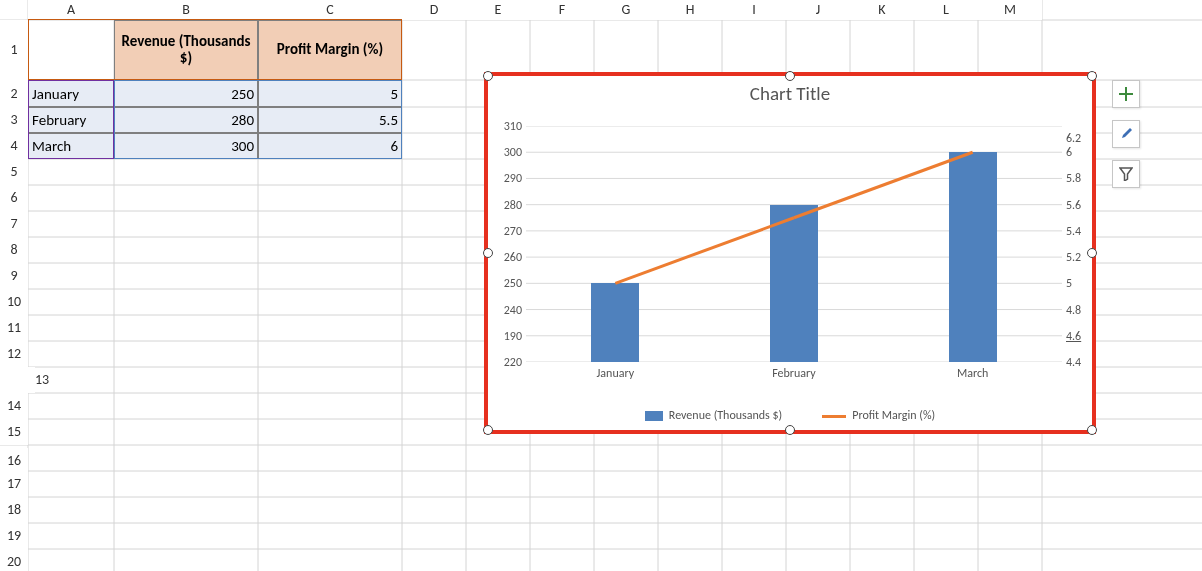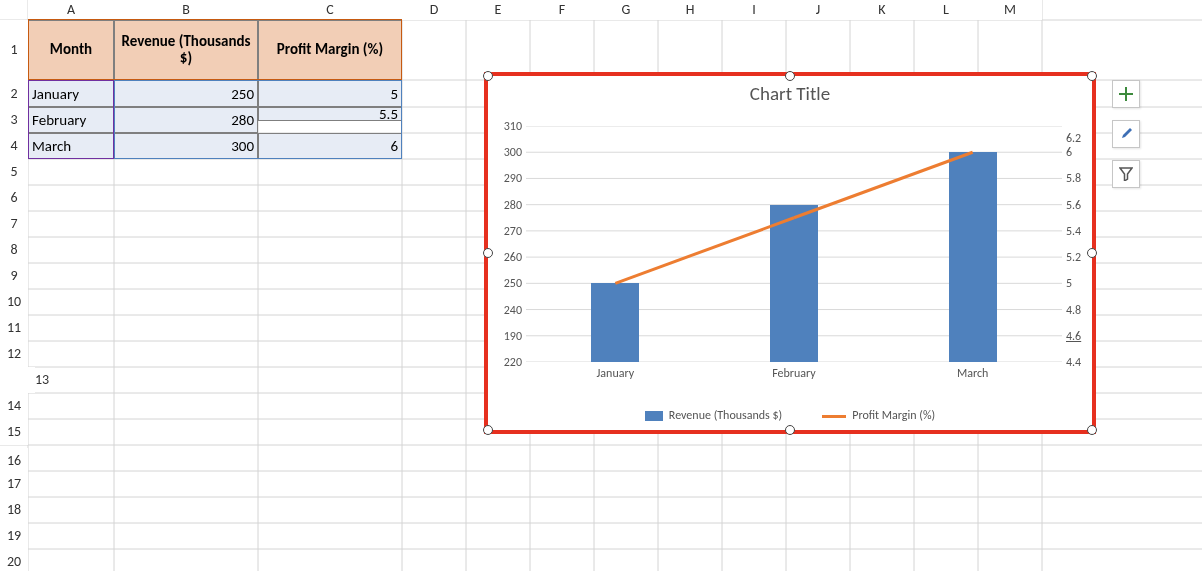--- a/index.html
+++ b/index.html
@@ -248,23 +248,20 @@
       <div class="row-head" style="top: 367px; height: 26px; line-height: 26px; padding-left: 35px;">13</div>
       <div class="row-head" style="top: 393px; height: 26px; line-height: 26px;">14</div>
       <div class="row-head" style="top: 419px; height: 26px; line-height: 26px;">15</div>
       <div class="row-head" style="top: 448px; height: 26px; line-height: 26px;">16</div>
       <div class="row-head" style="top: 471px; height: 26px; line-height: 26px;">17</div>
       <div class="row-head" style="top: 497px; height: 26px; line-height: 26px;">18</div>
       <div class="row-head" style="top: 523px; height: 26px; line-height: 26px;">19</div>
       <div class="row-head" style="top: 549px; height: 26px; line-height: 26px;">20</div>
     </div>
 
-  <div class="cell hdr" style="left:28px;top:20px;width:86px;height:60px">
-      <span>Month</span>
-    </div>
   <div class="cell hdr" style="left:114px;top:20px;width:144px;height:60px">
       <span>Revenue (Thousands $)</span>
     </div>
   <div class="cell hdr" style="left:258px;top:20px;width:144px;height:60px">
       <span>Profit Margin (%)</span>
     </div>
 
   <div class="cell dat" style="left:28px;top:80px;width:86px;height:27px">
       <span>January</span>
     </div>
@@ -274,21 +271,21 @@
   <div class="cell dat right" style="left:258px;top:80px;width:144px;height:27px">
       <span>5</span>
     </div>
 
   <div class="cell dat" style="left:28px;top:107px;width:86px;height:26px">
       <span>February</span>
     </div>
   <div class="cell dat right" style="left:114px;top:107px;width:144px;height:26px">
       <span>280</span>
     </div>
-  <div class="cell dat right" style="left:258px;top:107px;width:144px;height:14px">
+  <div class="cell dat right" style="left:258px;top:107px;width:144px;height:26px">
       <span>5.5</span>
     </div>
 
   <div class="cell dat" style="left:28px;top:133px;width:86px;height:26px">
       <span>March</span>
     </div>
   <div class="cell dat right" style="left:114px;top:133px;width:144px;height:26px">
       <span>300</span>
     </div>
   <div class="cell dat right" style="left:258px;top:133px;width:144px;height:26px">

